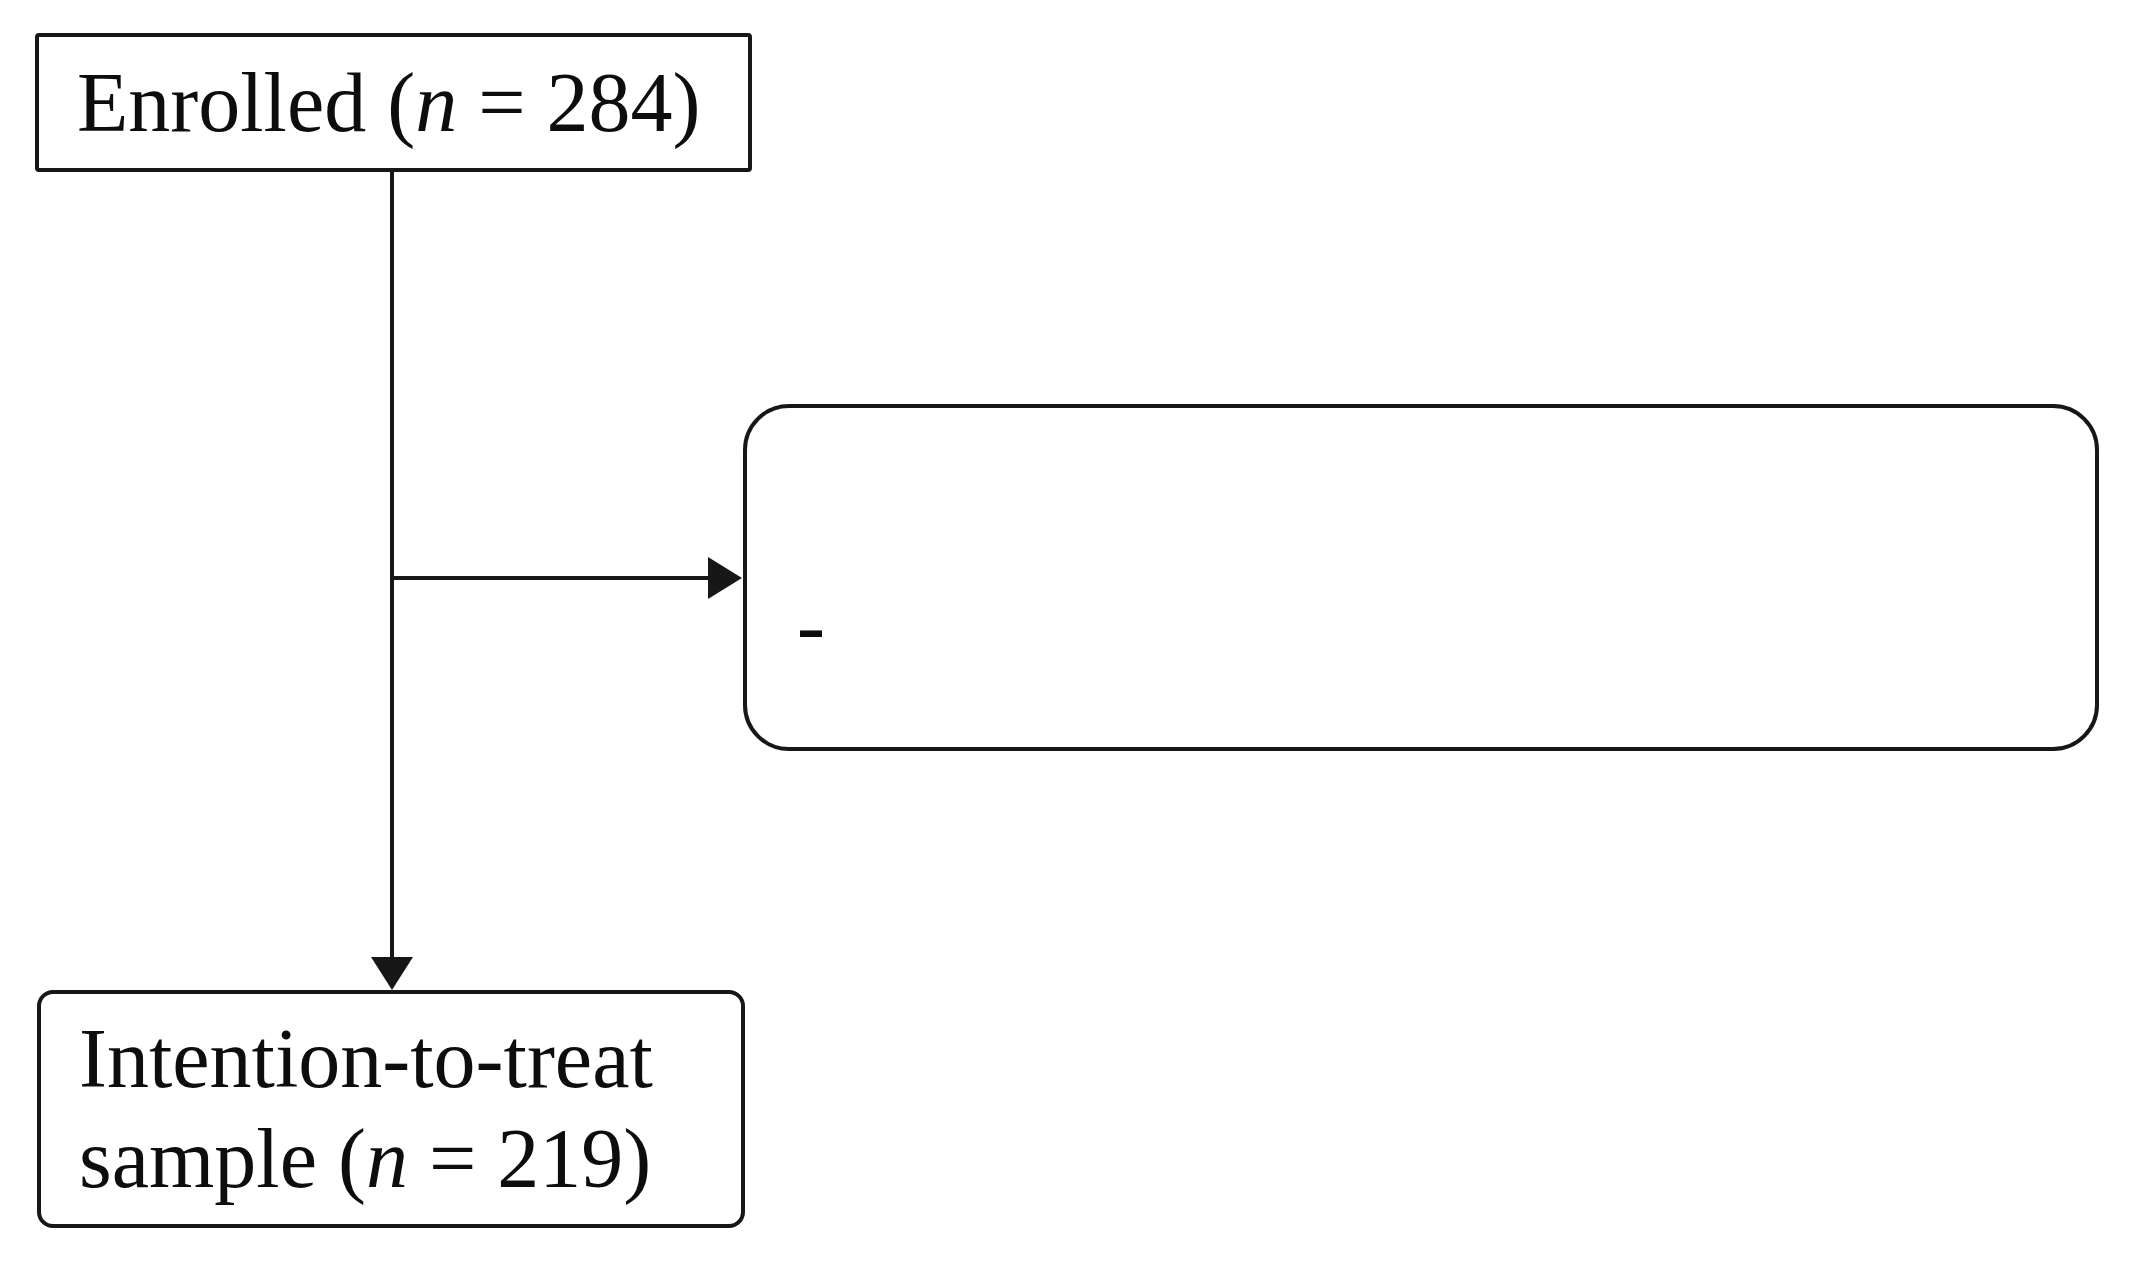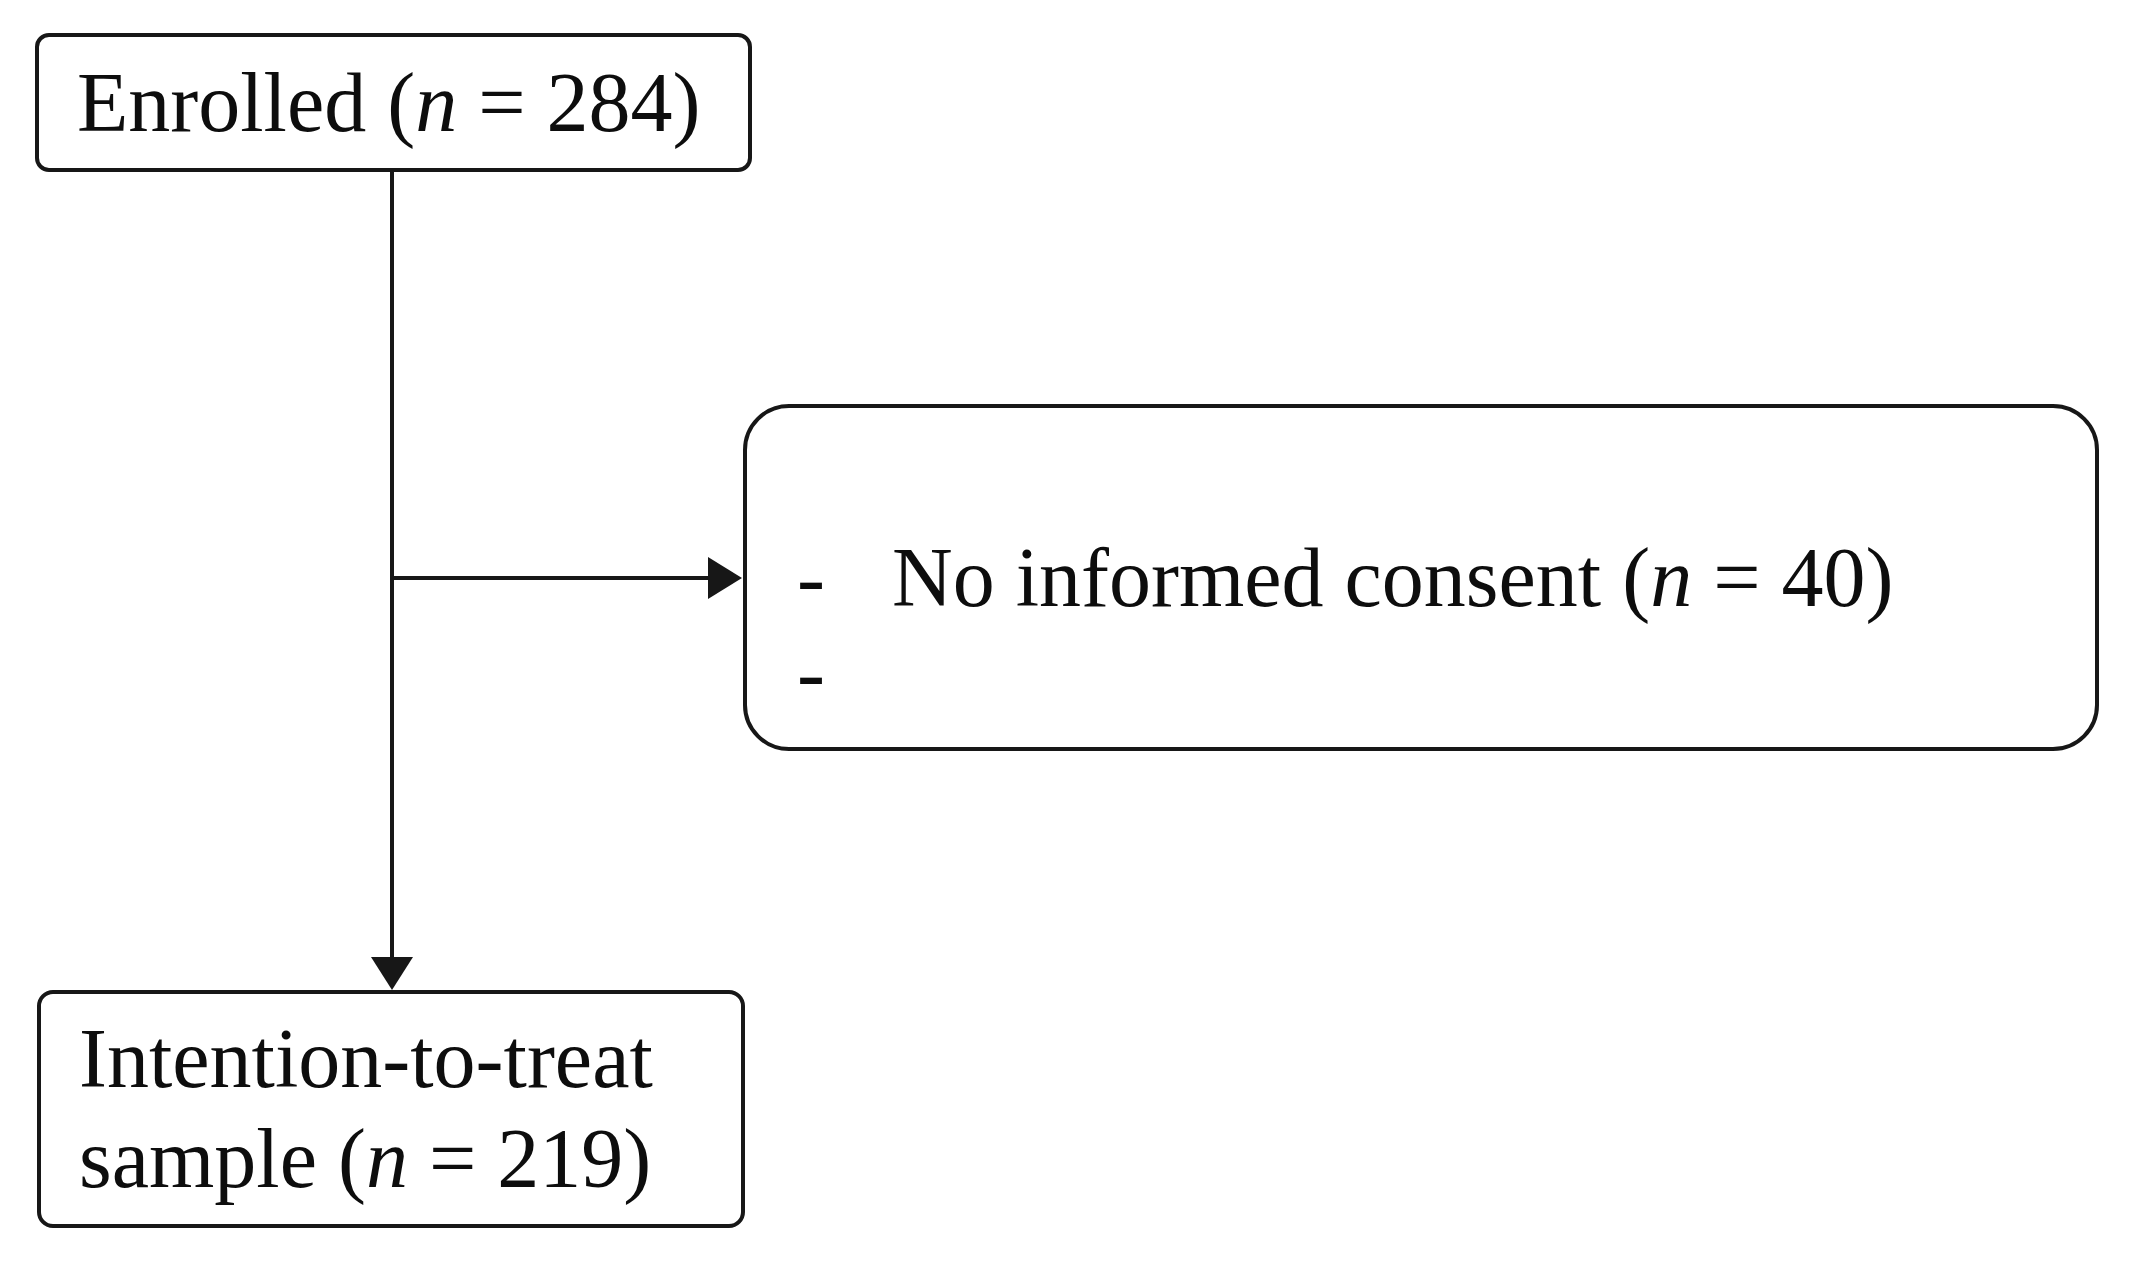--- a/index.html
+++ b/index.html
@@ -31,21 +31,21 @@
     background: #ffffff;
     display: flex;
     flex-direction: column;
     justify-content: center;
   }
   .box-enrolled {
     left: 35px;
     top: 33px;
     width: 717px;
     height: 139px;
-    border-radius: 14px;
+    border-radius: 4px;
     padding: 0 30px 0 38px;
     font-size: 84px;
     line-height: 100px;
   }
   .box-enrolled .label {
     white-space: nowrap;
   }
   .box-exclusions {
     left: 743px;
     top: 404px;
@@ -93,21 +93,20 @@
     <polygon points="742,578 708,557 708,599" fill="#171717"></polygon>
   </svg>
 
   <div class="flowbox box-enrolled">
     <span class="label">Enrolled (<i>n</i> = 284)</span>
   </div>
 
   <div class="flowbox box-exclusions">
     <div class="ex-item">
       <span class="marker">-</span>
-      <span class="text">No informed consent (<i>n</i> = 40)</span>
     </div>
     <div class="ex-item">
       <span class="marker">-</span>
     </div>
   </div>
 
   <div class="flowbox box-itt">
     <span class="label">Intention-to-treat sample (<i>n</i> = 219)</span>
   </div>
 

